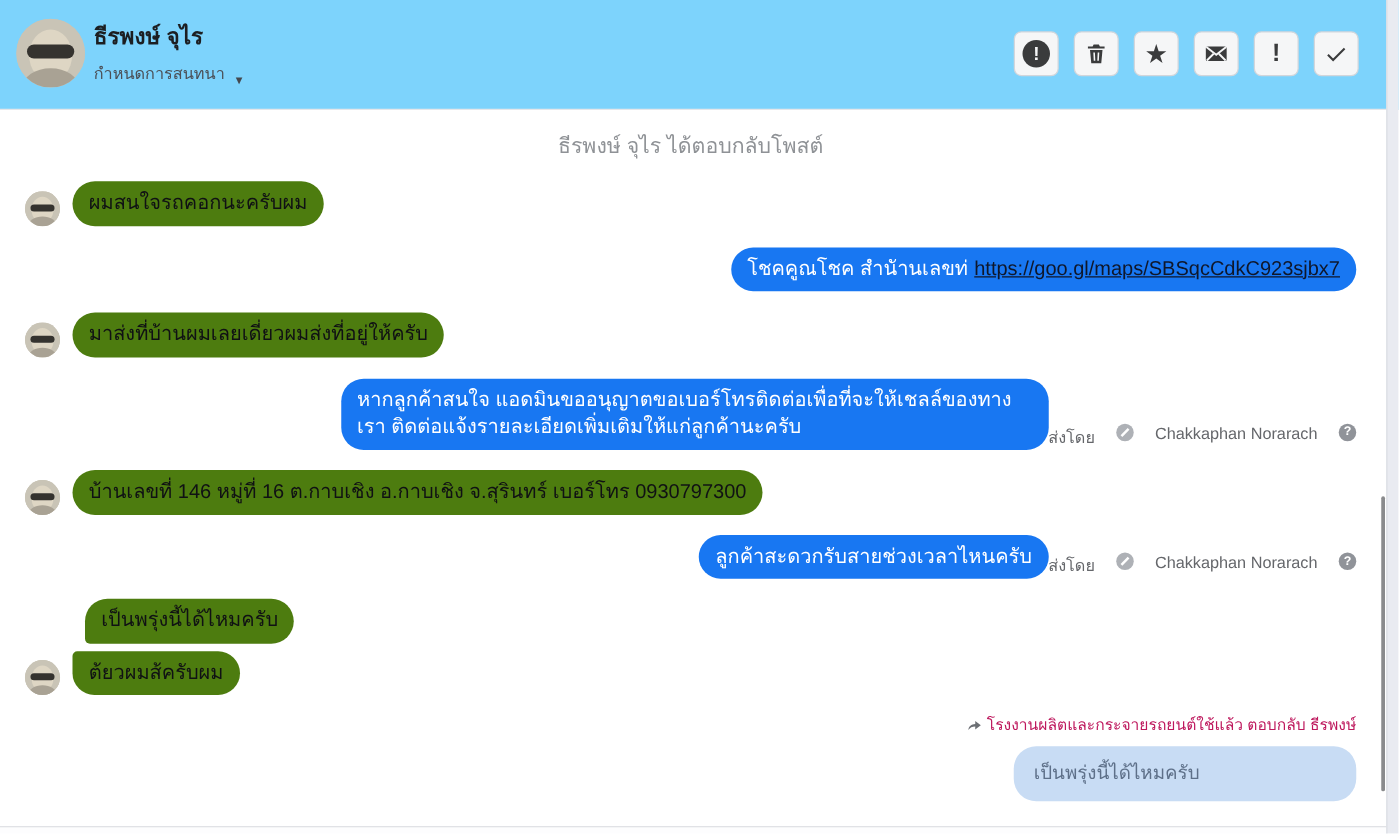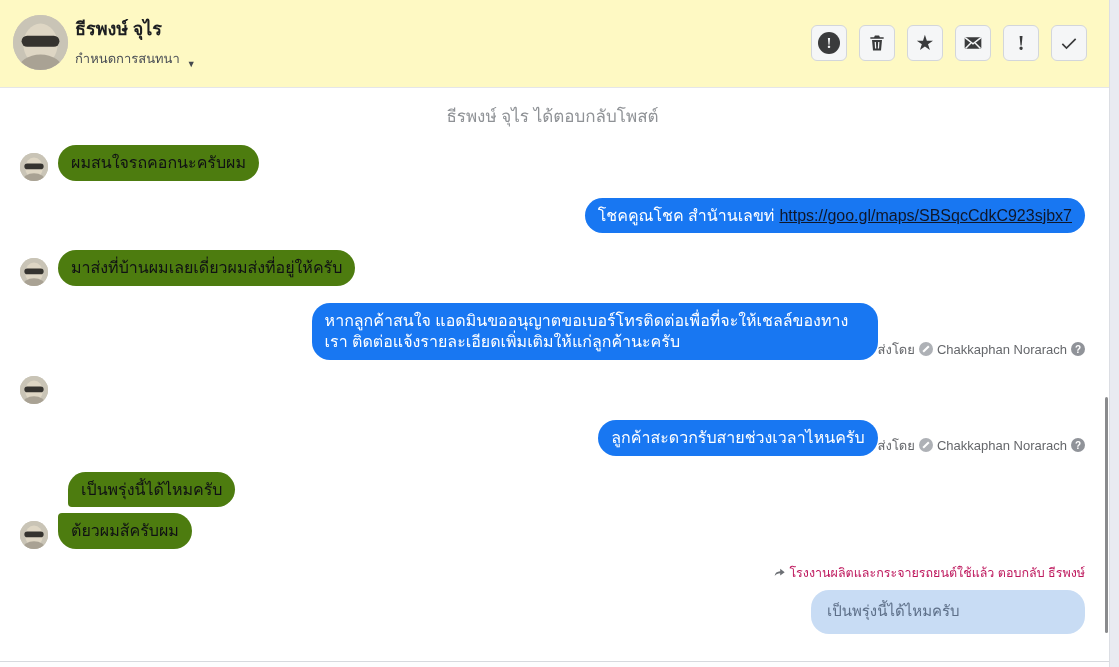--- a/index.html
+++ b/index.html
@@ -4,21 +4,21 @@
 <style>
   html,body{margin:0;padding:0;}
   body{
     width:1119px;height:667px;overflow:hidden;background:#fff;
     font-family:"Liberation Sans","DejaVu Sans",sans-serif;
     -webkit-font-smoothing:antialiased;
   }
   .page{position:relative;width:1119px;height:667px;overflow:hidden;background:#fff;}
 
   
-  .header{position:relative;height:87px;border-bottom:1px solid #e5e6e9;background:#fef9c3;font-family:Liberation Serif, serif;}
+  .header{position:relative;height:87px;border-bottom:1px solid #e5e6e9;background:#7dd3fc;}
   .header-avatar{position:absolute;left:13px;top:15px;width:55px;height:55px;border-radius:50%;overflow:hidden;background:#c9c4b6;cursor:pointer;}
   .header-info{position:absolute;left:75px;top:19px;}
   .header-name{font-size:18px;font-weight:bold;color:#1c1e21;line-height:1.2;}
   .header-sub{margin-top:7px;font-size:13px;color:#4b4f56;display:flex;align-items:flex-end;gap:7px;cursor:pointer;}
   .caret{font-size:9px;color:#44484e;line-height:1;}
 
   .actions{position:absolute;right:32px;top:25px;display:flex;gap:12px;}
   .action-btn{width:36px;height:36px;box-sizing:border-box;background:#f5f6f7;border:1px solid #d3d6db;
     border-radius:6px;display:flex;align-items:center;justify-content:center;color:#3a3b3c;cursor:pointer;}
   .action-btn svg{display:block;}
@@ -43,21 +43,21 @@
   .bubble{max-width:560px;padding:7px 13px;font-size:16px;line-height:1.35;border-radius:18px;}
   .bubble.in{background:#4d7c0f;color:#101114;}
   .bubble.out{background:#1877f2;color:#fff;}
   .bubble.nowrap{white-space:nowrap;}
   .bubble.w540{max-width:540px;}
   .bubble.group-first{border-bottom-left-radius:4px;}
   .bubble.group-last{border-top-left-radius:4px;}
   .msg-link{text-decoration:underline;color:#0f172a;margin-left:5px;cursor:pointer;}
 
   .out-col{display:flex;flex-direction:row;align-items:flex-end;}
-  .sentby{display:flex;justify-content:flex-end;align-items:center;gap:4px;font-size:13px;color:#65676b;margin-top:6px;}
+  .sentby{display:flex;justify-content:flex-end;align-items:flex-start;gap:17px;font-size:13px;color:#65676b;margin-top:6px;}
   .badge{width:14px;height:14px;border-radius:50%;background:#aeb1b6;position:relative;flex-shrink:0;}
   .badge::after{content:"";position:absolute;left:3px;top:6px;width:8px;height:2px;background:#fff;transform:rotate(-45deg);}
   .qmark{width:14px;height:14px;border-radius:50%;background:#909399;color:#fff;font-size:10px;font-weight:bold;
     display:flex;align-items:center;justify-content:center;flex-shrink:0;}
 
   
   .footer{padding:0 34px 0 20px;margin-top:14px;}
   .reply-context{display:flex;justify-content:flex-end;align-items:center;gap:4px;font-size:12.5px;color:#be185d;cursor:pointer;}
   .reply-context svg{display:block;}
   .reply-preview{margin-top:7px;display:flex;justify-content:flex-end;}
@@ -170,20 +170,21 @@
 
     <div class="row in wide">
       <div class="avatar">
         <svg viewBox="0 0 32 32">
             <rect width="32" height="32" fill="#c9c4b6"></rect>
             <ellipse cx="16" cy="17" rx="10" ry="12" fill="#ded6c4"></ellipse>
             <rect x="5" y="12" width="22" height="6.5" rx="3.2" fill="#35332f"></rect>
             <path d="M3 32 a13 9 0 0 1 26 0 Z" fill="#a9a294"></path>
           </svg>
       </div>
+      <div class="bubble in nowrap">บ้านเลขที่ 146 หมู่ที่ 16  ต.กาบเชิง อ.กาบเชิง จ.สุรินทร์ เบอร์โทร 0930797300</div>
     </div>
 
     <div class="row out wide">
       <div class="out-col">
         <div class="bubble out nowrap">ลูกค้าสะดวกรับสายช่วงเวลาไหนครับ</div>
         <div class="sentby">
           <span>ส่งโดย</span>
           <span class="badge"></span>
           <span>Chakkaphan Norarach</span>
           <span class="qmark">?</span>

